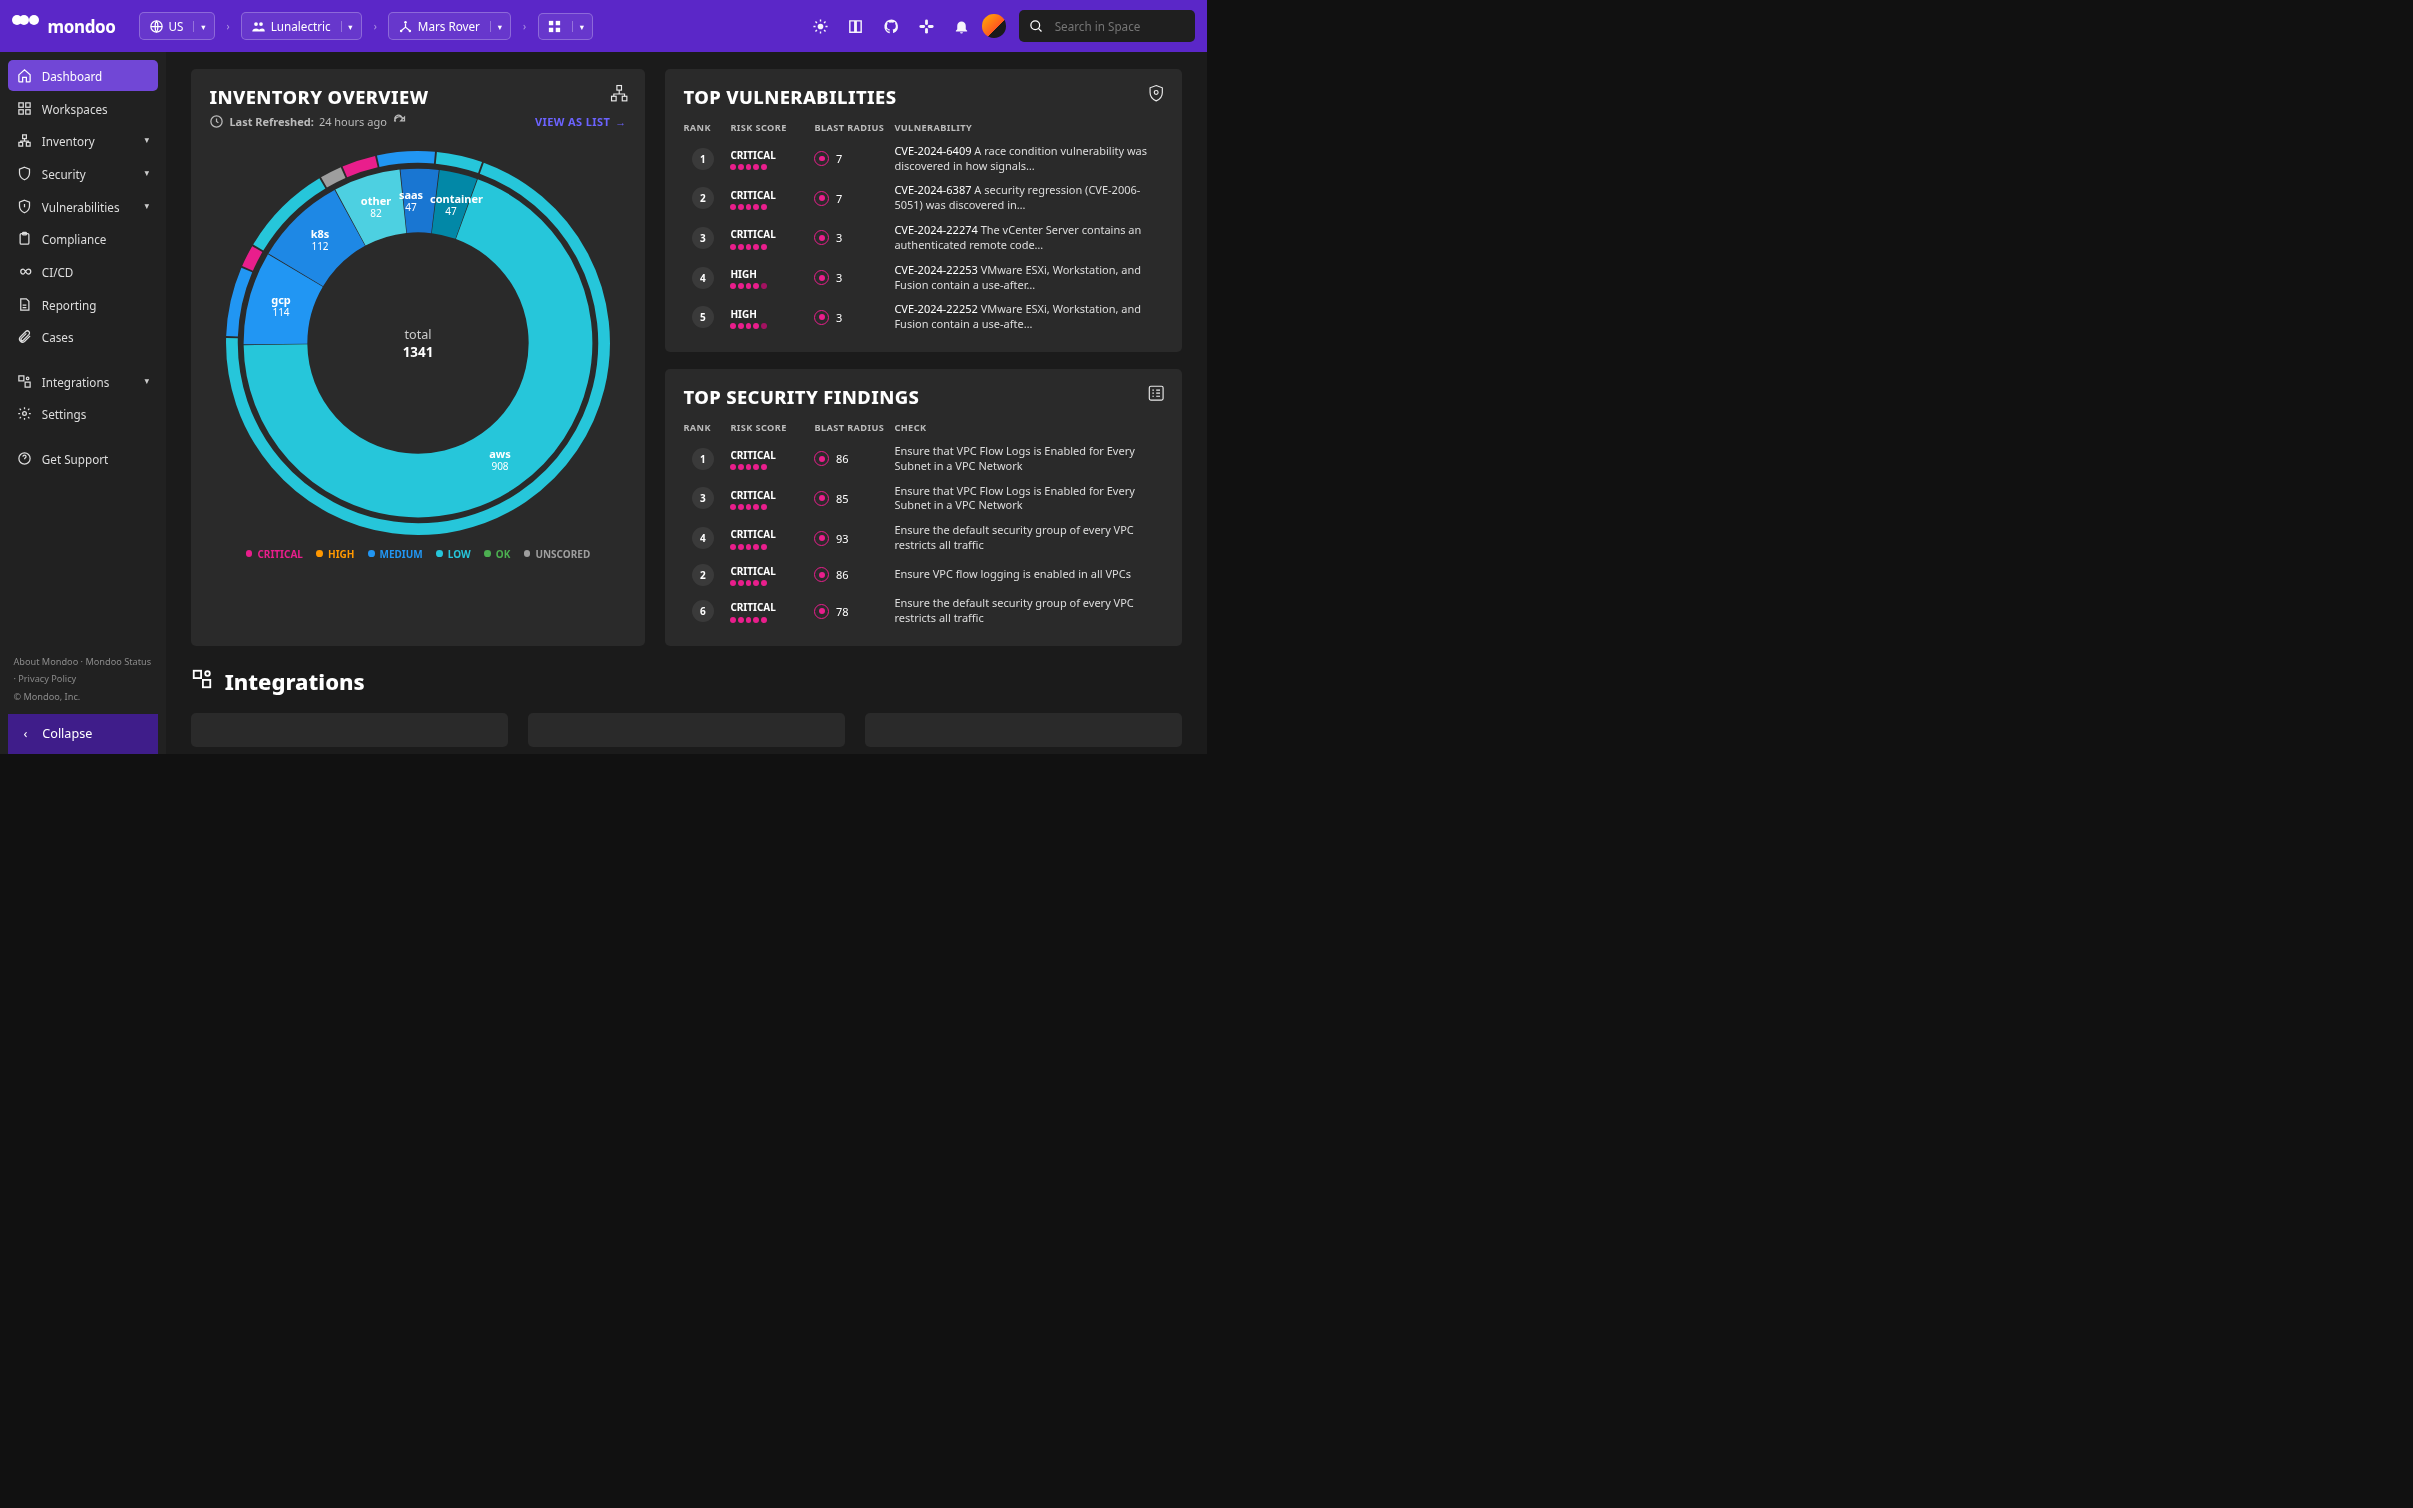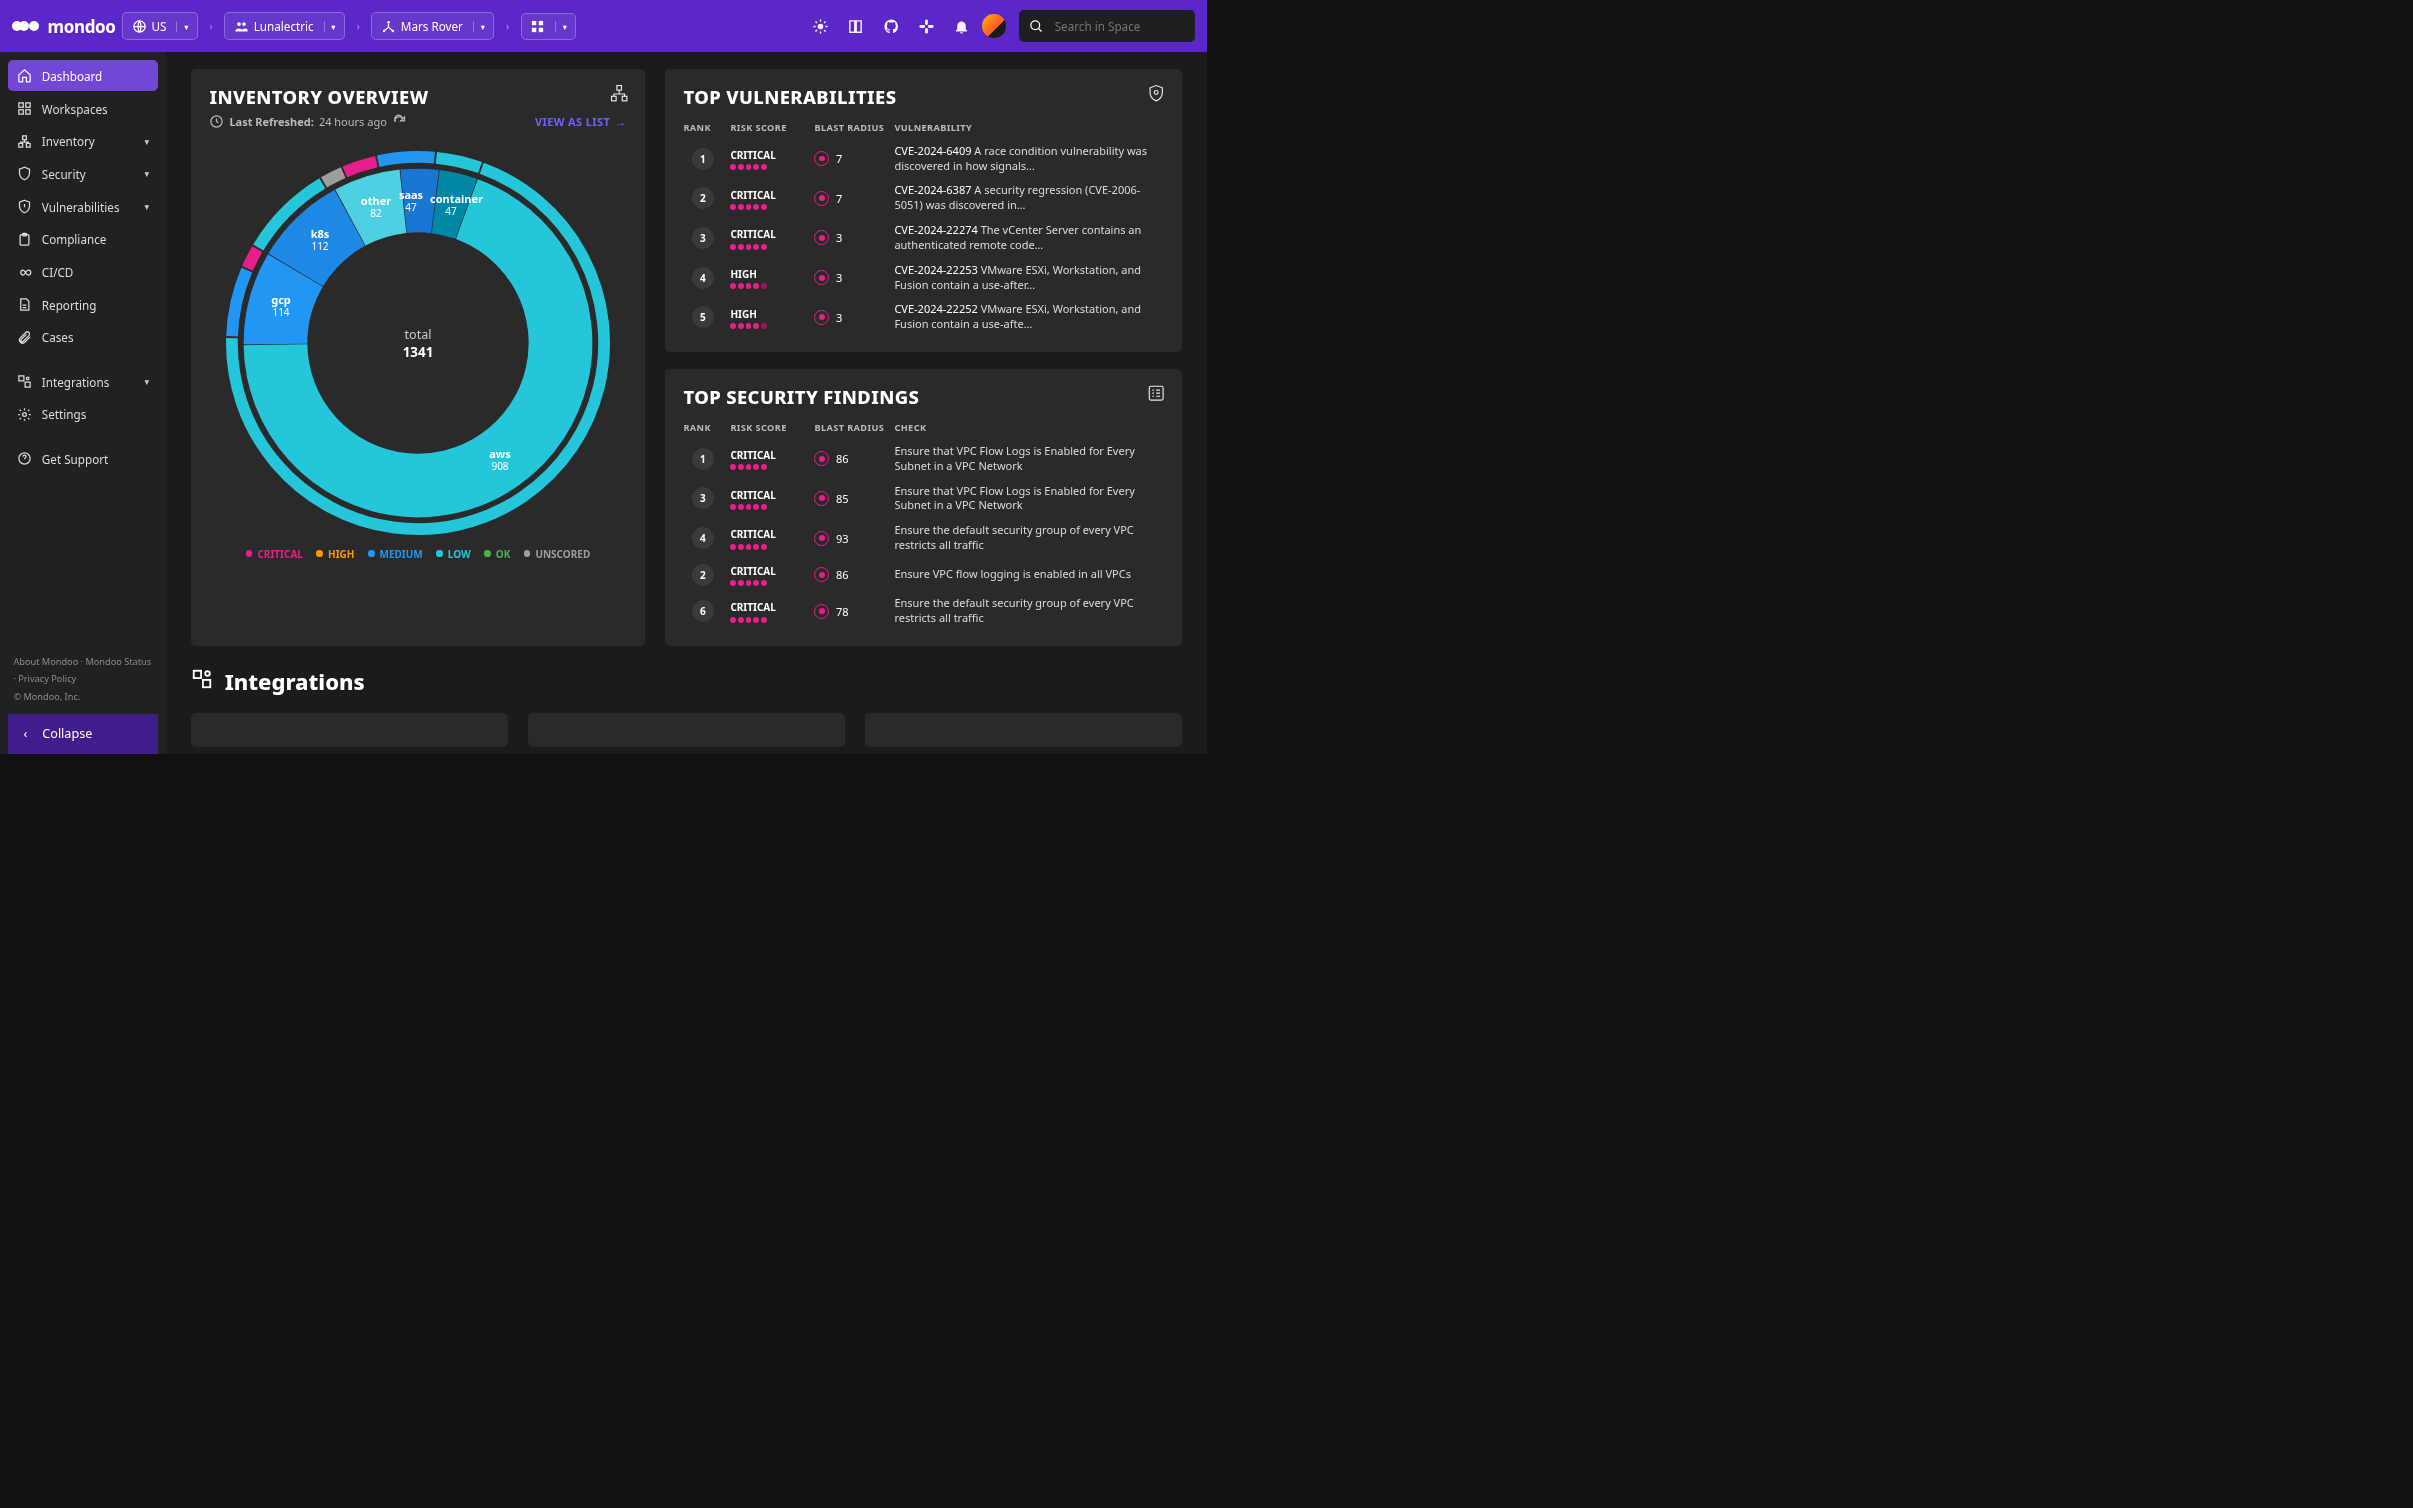--- a/index.html
+++ b/index.html
@@ -17,39 +17,39 @@
     --green:#4caf50;
     --grey:#9e9e9e;
     --linkblue:#6c63ff;
   }
   *{box-sizing:border-box;font-family:system-ui,-apple-system,Segoe UI,Roboto,sans-serif}
   html,body{margin:0;padding:0;width:1207px;height:754px;background:#111;color:var(--text);overflow:hidden}
   body{display:flex;flex-direction:column}
 
   
   .topbar{height:52px;background:var(--purple);display:flex;align-items:center;padding:0 11.7px;gap:6.7px}
-  .logo{display:flex;align-items:center;gap:8.4px;}
+  .logo{display:flex;gap:8.4px;margin-right:17px}
   .logo-glyph{display:flex;gap:-3.4px}
   .logo-glyph span{width:10px;height:10px;border-radius:50%;background:#fff;display:inline-block}
   .logo-glyph span:nth-child(2){margin-left:-2.5px}
   .logo-text{font-weight:700;font-size:17px;letter-spacing:-0.4px}
   .crumb{display:flex;align-items:center;gap:5px;background:rgba(255,255,255,.08);border:0.8px solid rgba(255,255,255,.25);padding:5px 8.4px;border-radius:5px;font-size:11.7px;cursor:pointer}
   .crumb .chev{border-left:0.8px solid rgba(255,255,255,.3);margin-left:5px;padding-left:6.7px;font-size:8.4px}
   .sep{color:rgba(255,255,255,.5);margin:0 5px;font-size:10px}
   .topbar .spacer{flex:1}
   .topicon{width:28.5px;height:28.5px;display:flex;align-items:center;justify-content:center;cursor:pointer;opacity:.95}
   .topicon svg{width:17px;height:17px;fill:#fff}
   .avatar{width:23.5px;height:23.5px;border-radius:50%;background:linear-gradient(135deg,#ffb300,#ff5722 60%,#1a1a1a 60%);}
   .searchbox{display:flex;align-items:center;background:#1f1f1f;padding:6.7px 10px;border-radius:5px;width:176px;gap:8.4px;margin-left:6.7px}
   .searchbox input{background:none;border:0;outline:0;color:#ccc;font-size:11.7px;width:100%}
 
   
   .shell{display:flex;flex:1;overflow:hidden}
   .sidebar{width:166px;background:#212121;display:flex;flex-direction:column;padding:8.4px 8.4px 0 8.4px;gap:1.7px}
-  .sidebar .item{display:flex;align-items:center;gap:10px;padding:7.5px 8.4px;border-radius:5px;font-size:11.7px;color:#ddd;cursor:pointer}
+  .sidebar .item{display:flex;align-items:flex-start;gap:10px;padding:7.5px 8.4px;border-radius:5px;font-size:11.7px;color:#ddd;cursor:pointer}
   .sidebar .item.active{background:#7147d6;color:#fff}
   .sidebar .item .grow{flex:1}
   .sidebar .item .expand{font-size:9.2px;color:#ccc}
   .sidebar .divider{height:10px}
   .sidebar .footer{margin-top:auto;font-size:9.2px;color:#8a8a8a;line-height:1.9;padding:6.7px 5px}
   .collapse-bar{background:var(--purple-dark);color:#fff;display:flex;align-items:center;gap:15px;padding:11.7px 15px;font-size:12.6px;cursor:pointer}
 
   .main{flex:1;padding:17px 25px 0 25px;display:flex;flex-direction:column;gap:17px;overflow:auto;background:#1b1b1b}
   .row{display:flex;gap:20px}
   .card{background:var(--bg2);border-radius:5px;padding:15px 18.4px}

